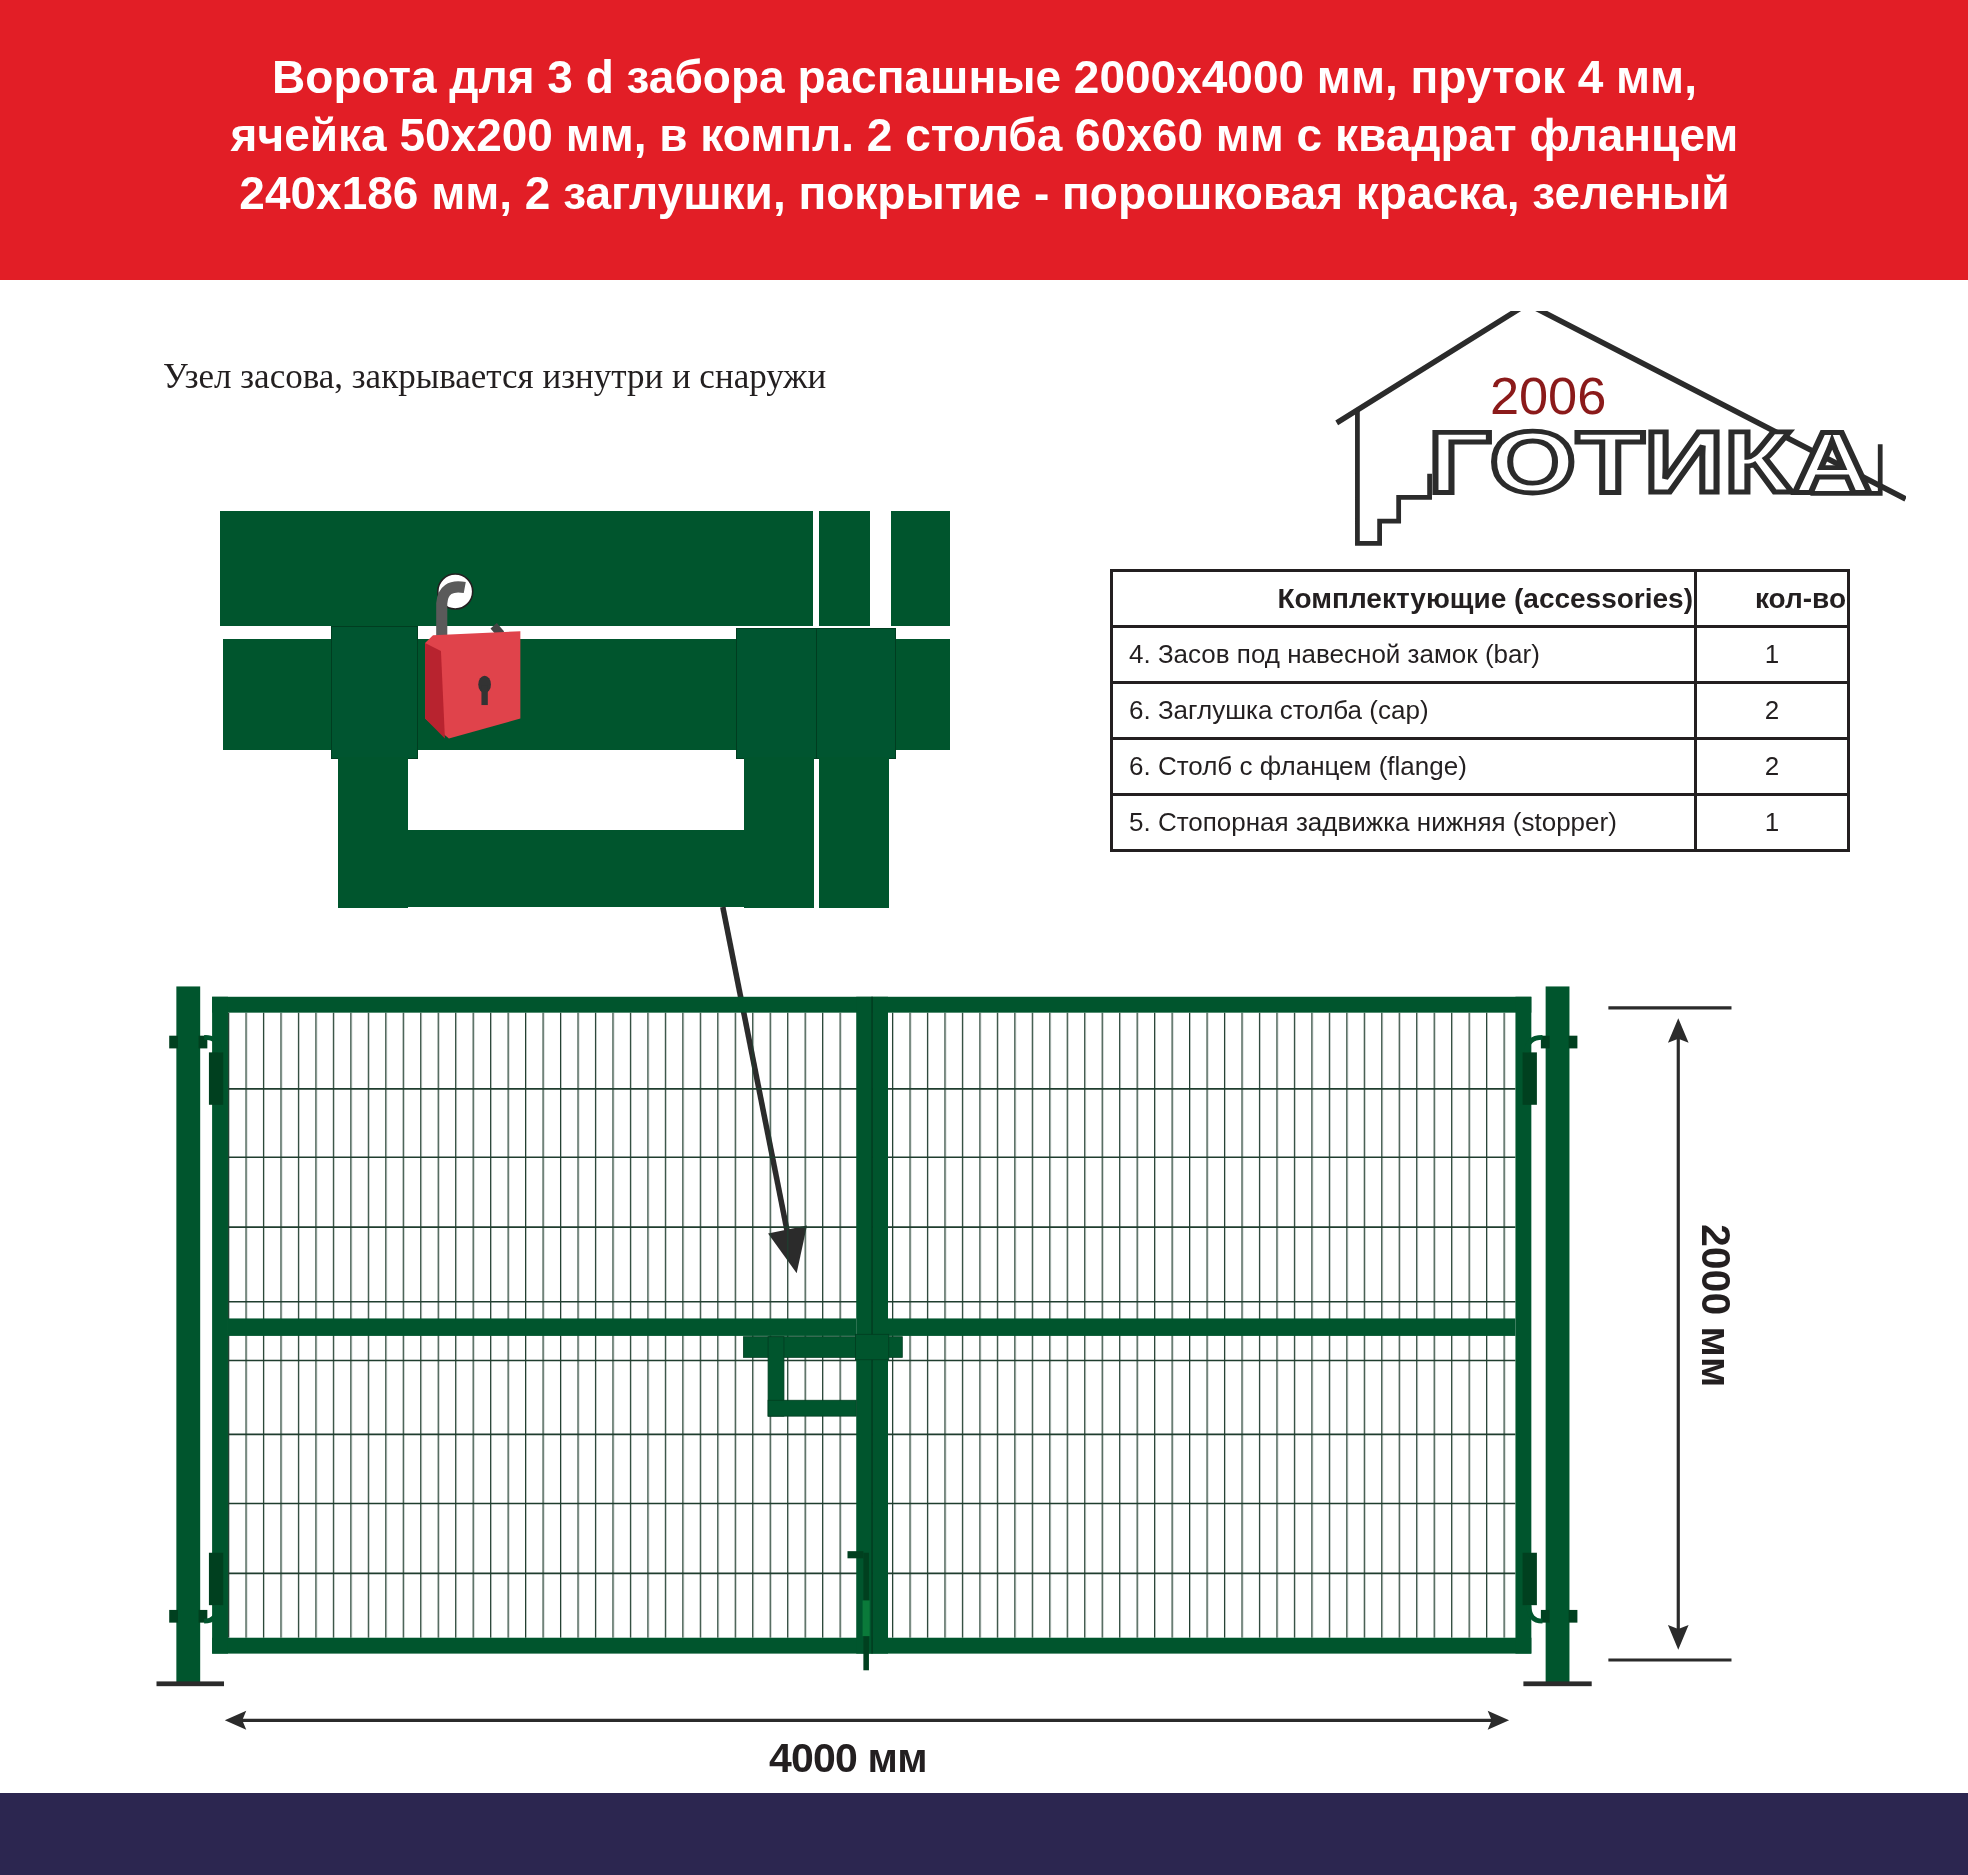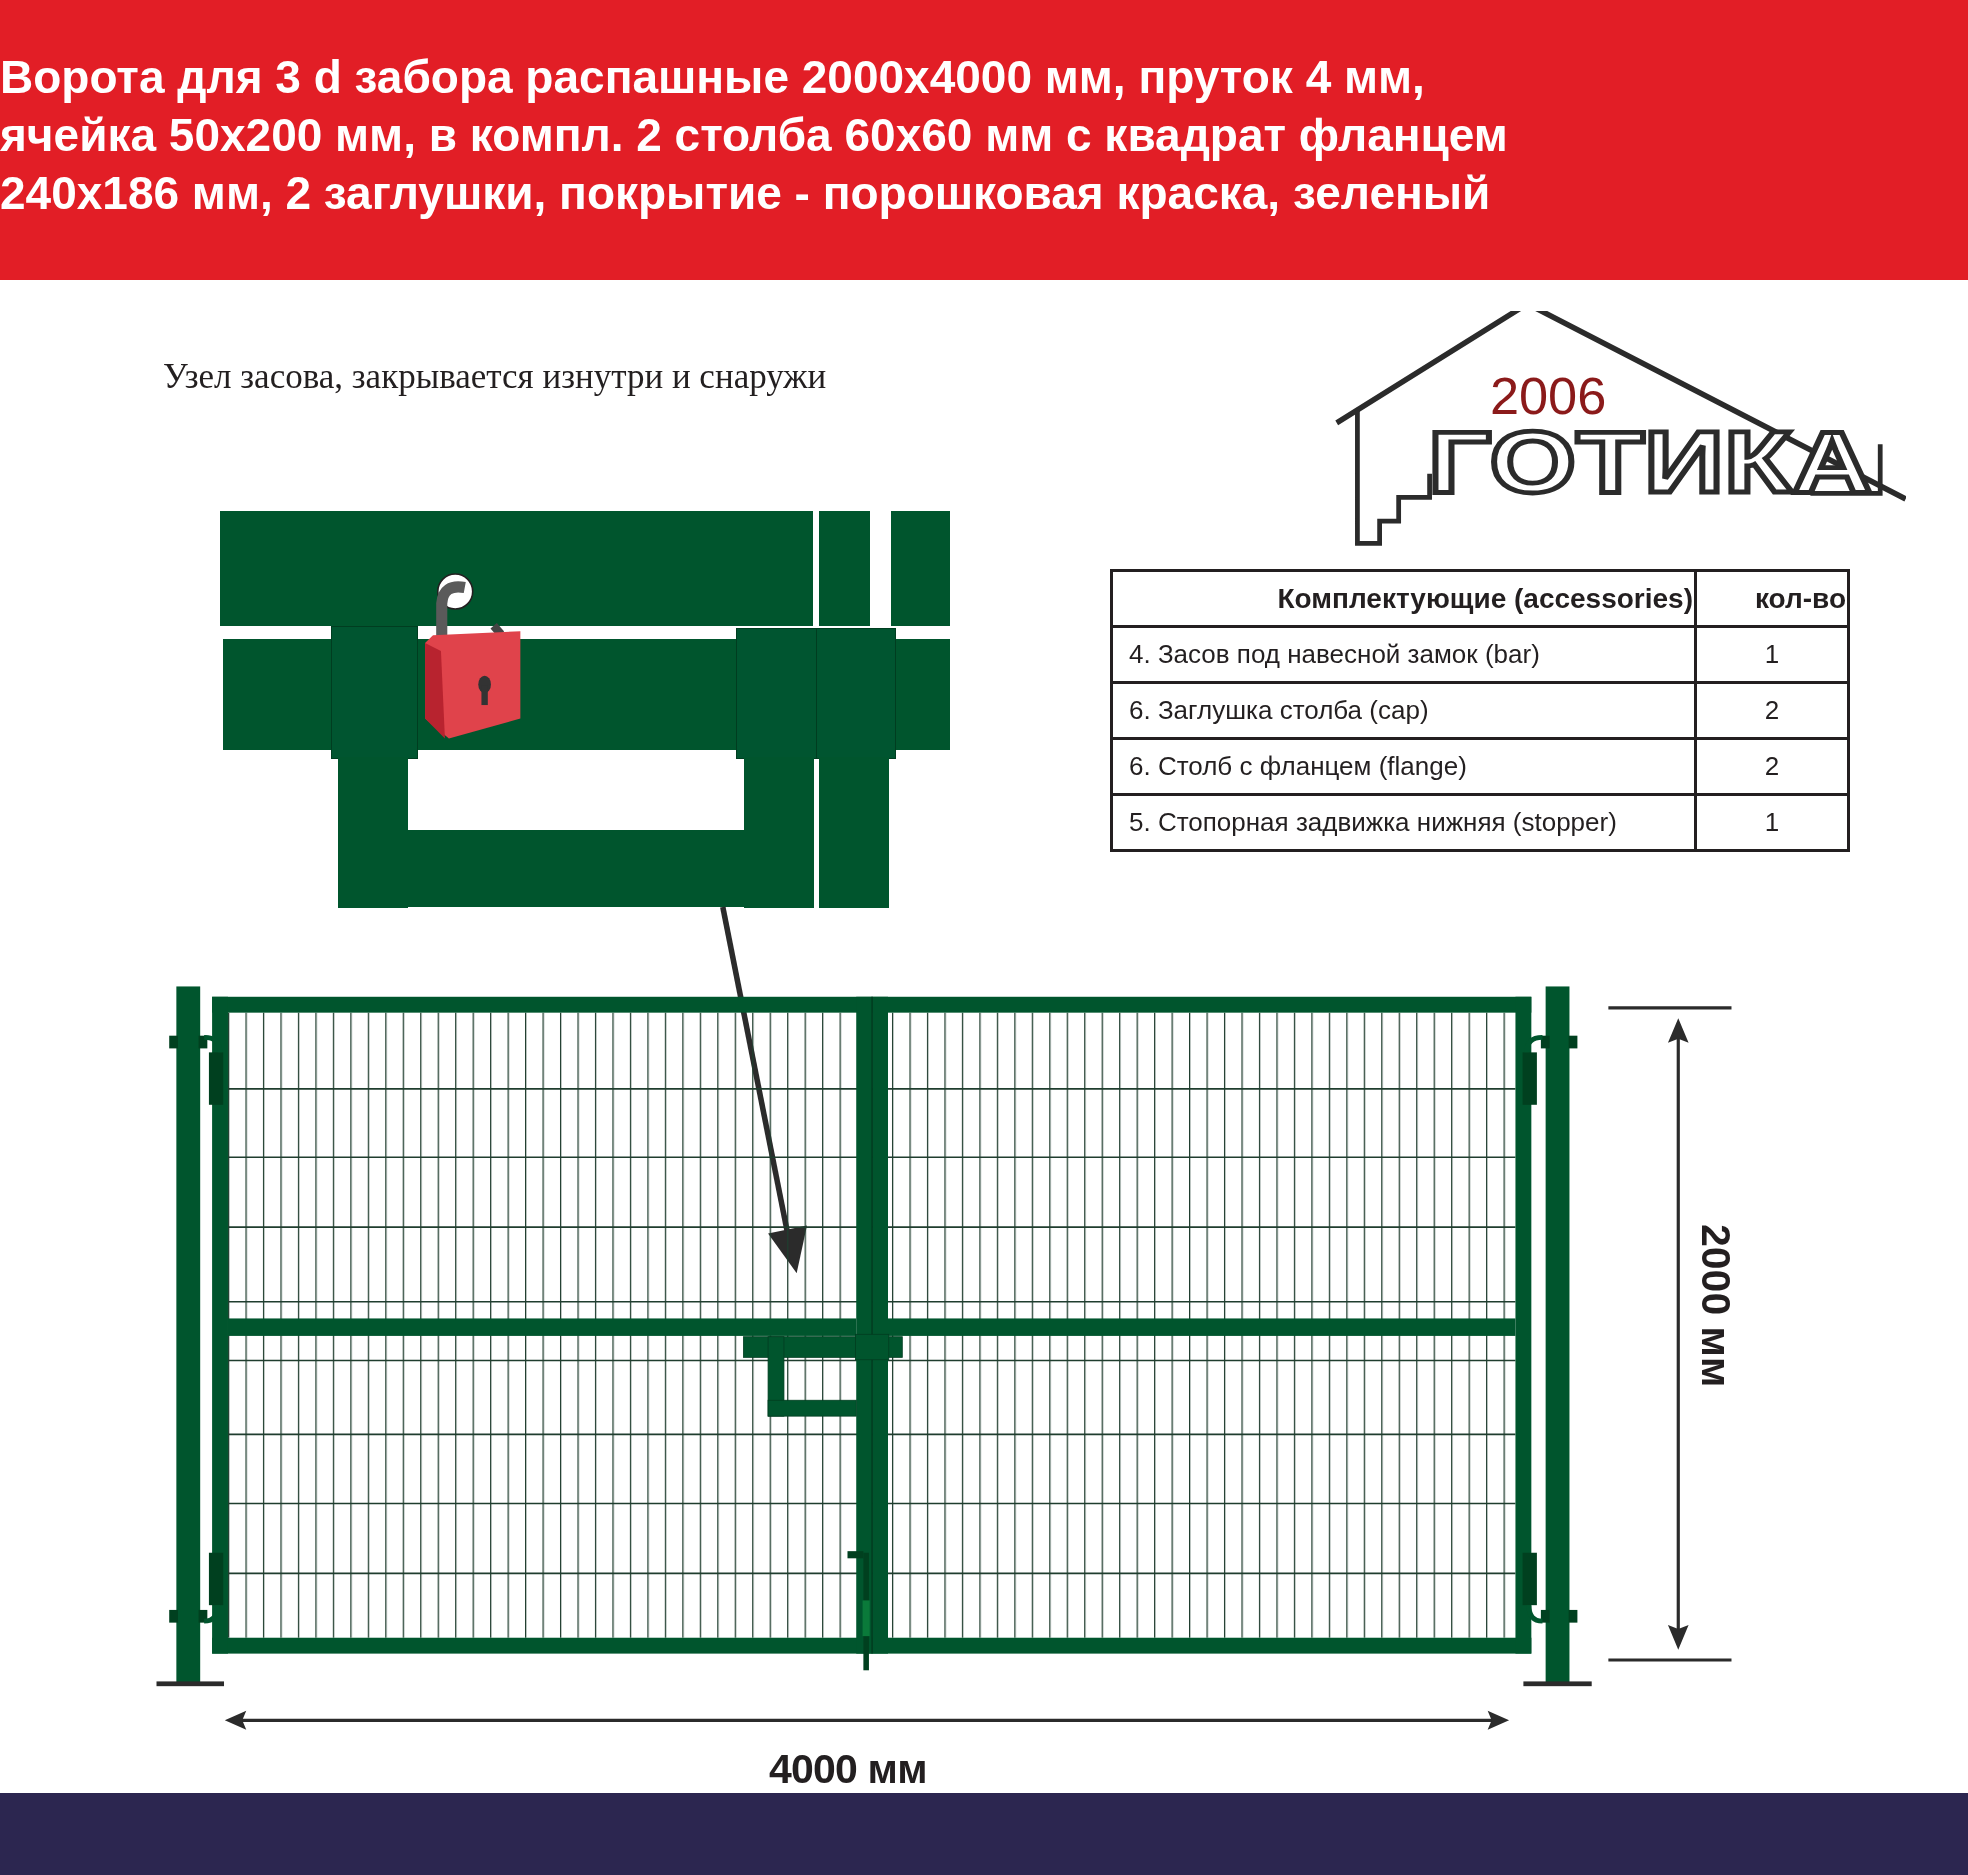--- a/index.html
+++ b/index.html
@@ -1,33 +1,33 @@
 <!DOCTYPE html>
 <html style="font-size:12.7px"><head>
 <meta charset="utf-8">
 <style>
   html, body { margin:0; padding:0; }
   body { width:1969px; height:1876px; position:relative; background:#ffffff; overflow:hidden;
          font-family:"Liberation Sans", sans-serif; color:#231f20; }
   .abs { position:absolute; }
   #header { left:0; top:0; width:1969px; height:280px; background:#e21e26; }
-  #header .title { position:absolute; left:0; top:48px; width:1969px; color:#fff;
+  #header .title { position:absolute; left:0; top:48px; width:1969px; text-align:center; color:#fff;
                    font-weight:bold; font-size:46px; line-height:58px; }
   #footer { left:0; top:1793px; width:1969px; height:83px; background:#2c2650; }
   #detail-caption { left:163px; top:357px; font-size:35px; color:#231f20; white-space:nowrap;font-family:Liberation Serif, serif; }
   .g { position:absolute; background:#00552d; }
   .gd { position:absolute; background:#004a26; }
   #logo { left:1334px; top:311px; width:572px; height:238px; }
   #table { left:1110px; top:569px; width:740px; border-collapse:collapse; }
   #table td, #table th { border:3.2px solid #231f20; height:51px; font-size:26px; color:#231f20; }
   #table th { font-weight:bold; font-size:28px; text-align:right; padding-left:25.4px; }
   #table th.qty { text-align:right; padding-left:0; }
   #table td.name { padding-left:16px; }
   #table td.qty { text-align:center; width:148px; }
-  #width-label { left:769px; top:1735px; font-size:41px; font-weight:bold; white-space:nowrap; letter-spacing:-0.8px;margin-top:11px; }
+  #width-label { left:769px; top:1735px; font-size:41px; font-weight:bold; white-space:nowrap; letter-spacing:-0.8px; }
   #height-label { left:1656px; top:1224px; font-size:41px; font-weight:bold; white-space:nowrap;
                   transform-origin:0 0; transform:translate(83px,0) rotate(90deg); }
 </style>
 </head>
 <body>
 
 <div id="header" class="abs">
   <div class="title">
     <div>Ворота для 3 d забора распашные  2000x4000 мм, пруток 4 мм,</div>
     <div>ячейка 50x200 мм, в компл. 2 столба 60x60 мм с квадрат фланцем</div>

